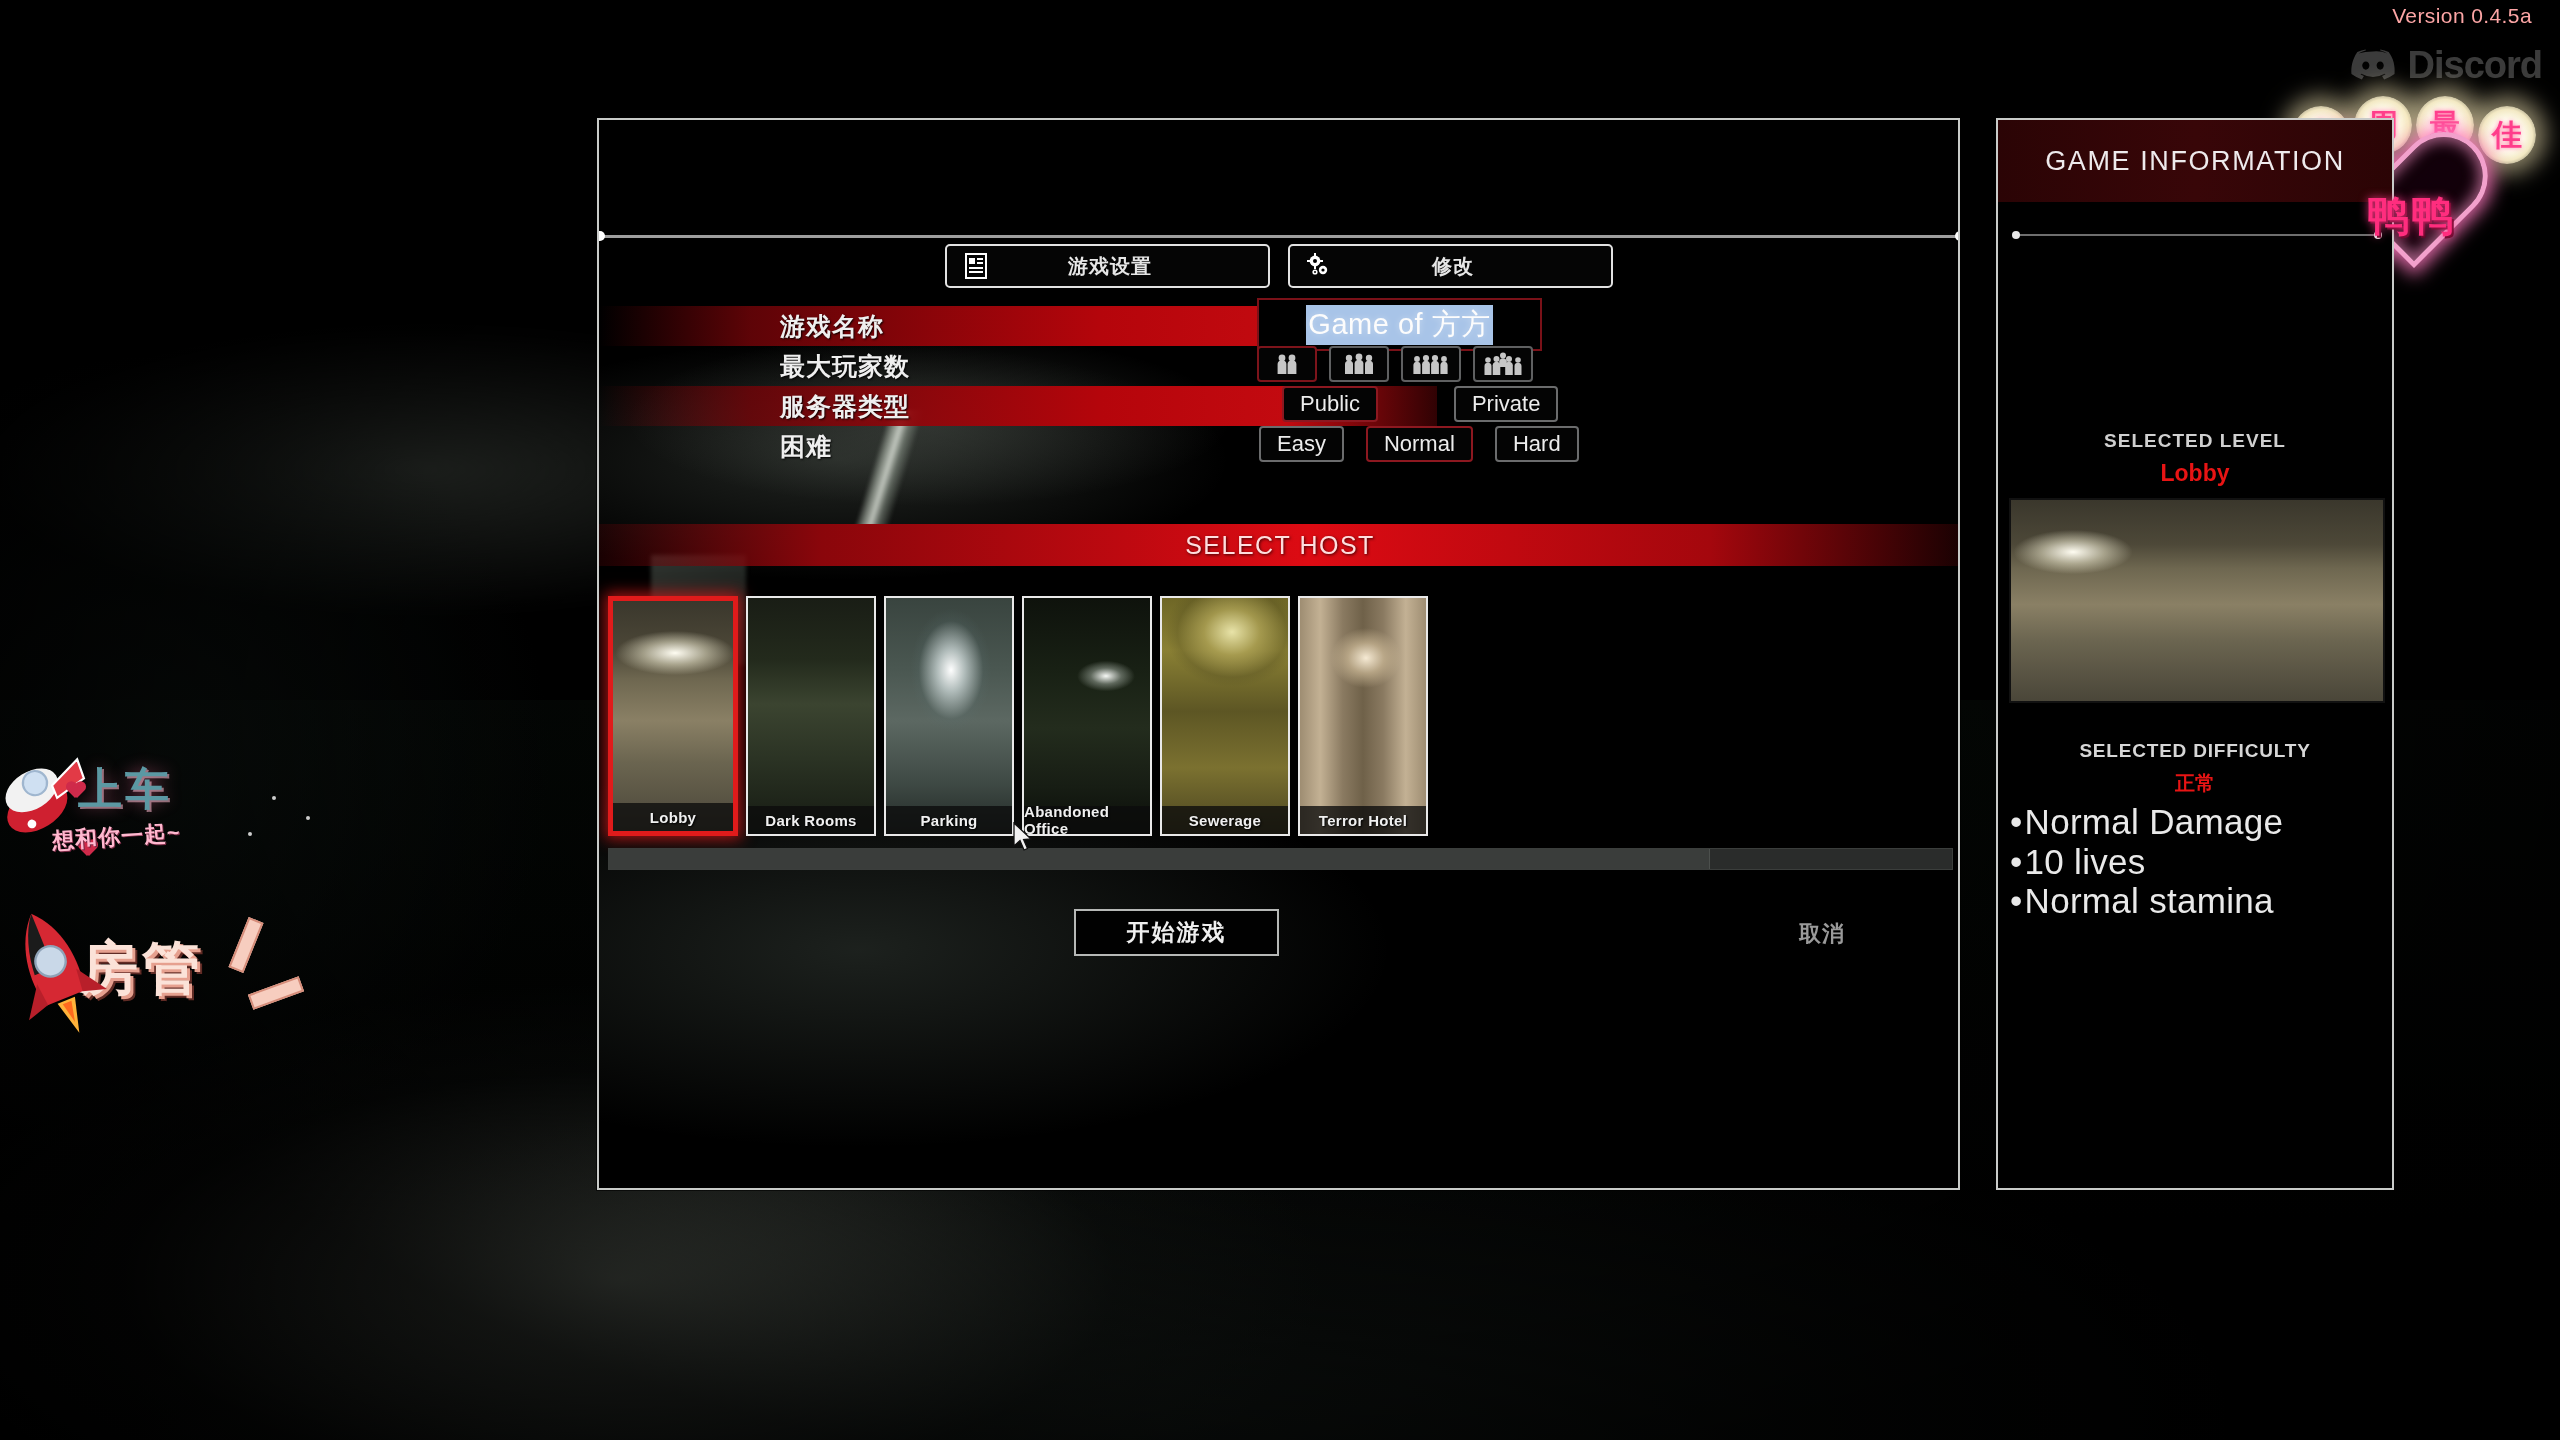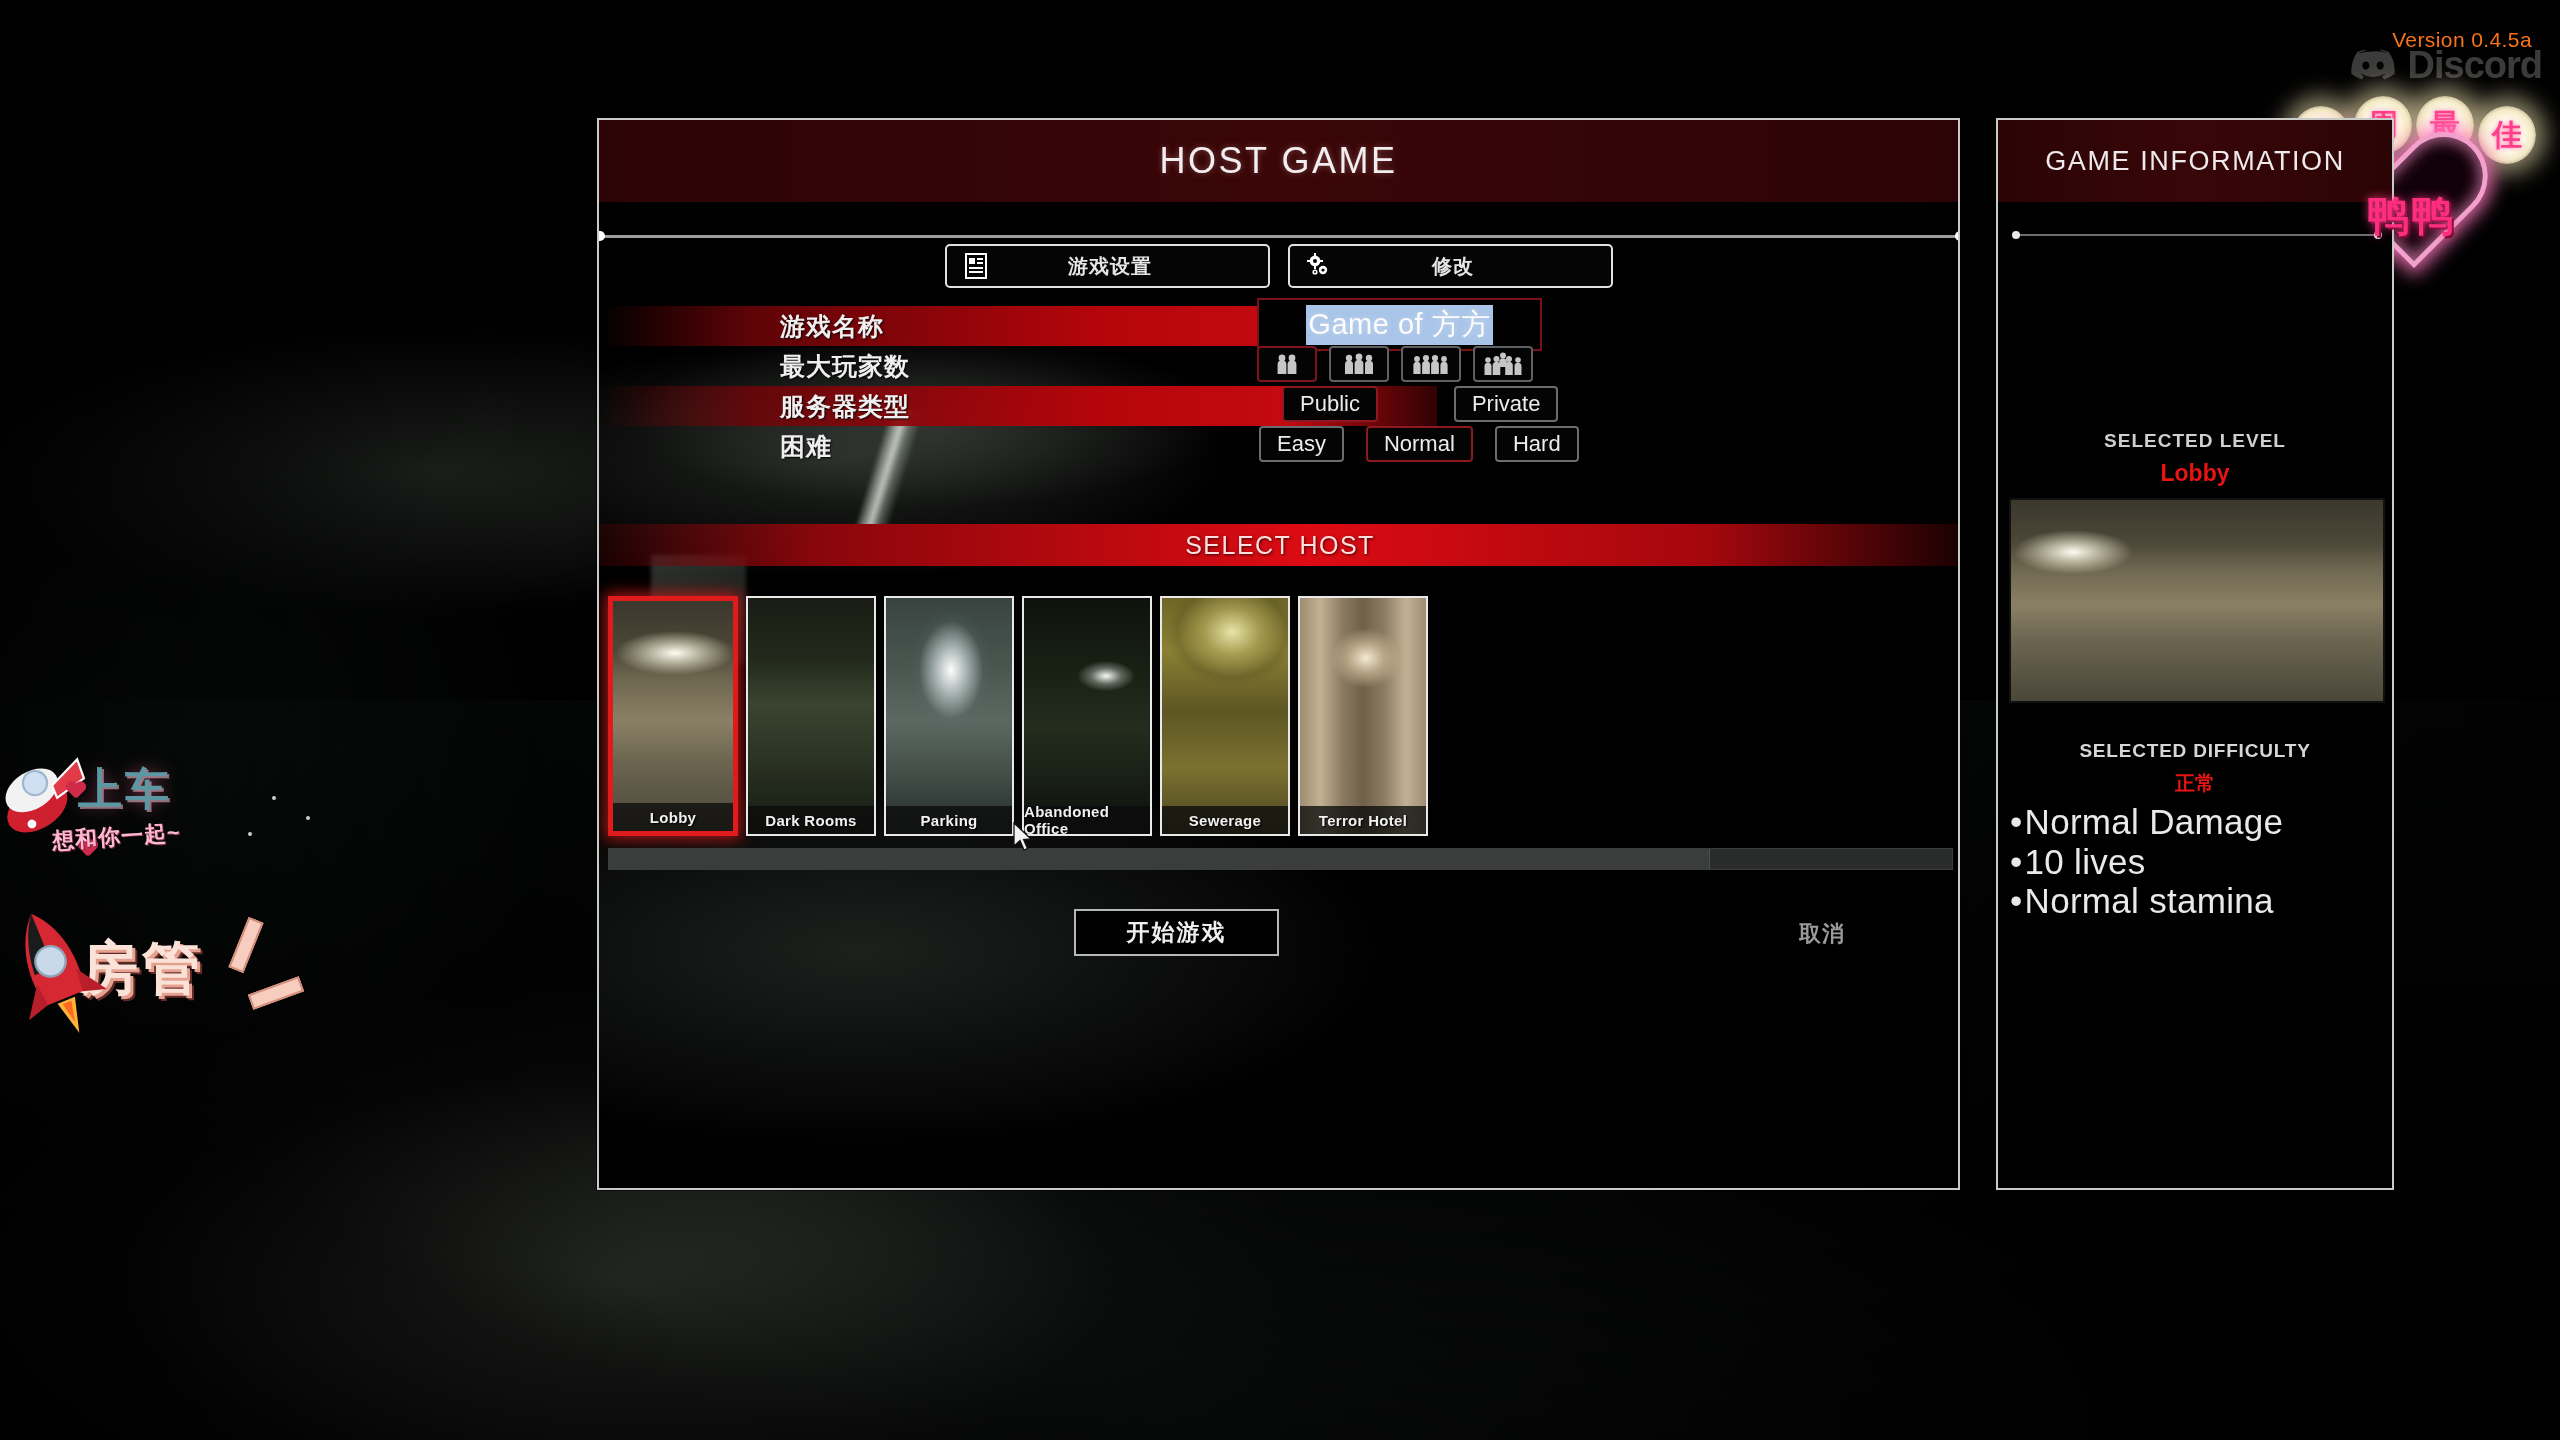--- a/index.html
+++ b/index.html
@@ -43,21 +43,21 @@
   .bg-dark-left {
     position:absolute; left:0; top:0; width:620px; height:1440px;
     background: radial-gradient(ellipse 520px 540px at 160px 760px, rgba(20,30,26,0.55), rgba(0,0,0,0) 75%);
   }
   .bg-vignette {
     position:absolute; inset:0;
     background: radial-gradient(ellipse 1500px 900px at 1280px 720px, rgba(0,0,0,0) 30%, rgba(0,0,0,0.70) 85%);
   }
 
   
-  .version { position:absolute; right:28px; top:28px; color:#f97316; font-size:21px; letter-spacing:.4px; }
+  .version { position:absolute; right:28px; top:4px; color:#fca5a5; font-size:21px; letter-spacing:.4px; }
   .discord-wm { position:absolute; right:18px; top:44px; display:flex; align-items:center; gap:12px; opacity:.23; }
   .discord-wm .dtext { color:#fff; font-size:38px; font-weight:bold; letter-spacing:-1px; }
 
   
   .neon-wrap { position:absolute; right:18px; top:96px; width:250px; height:170px; }
   .neon-circle {
     position:absolute; width:58px; height:58px; border-radius:50%;
     background: radial-gradient(circle, #fffdf0 38%, #f3e9c4 62%, rgba(240,220,160,0.25) 100%);
     box-shadow: 0 0 22px 10px rgba(255,240,190,0.55);
     display:flex; align-items:center; justify-content:center;
@@ -373,23 +373,20 @@
         <path d="M46 90 L50 108 L54 90 Z" fill="#ff6a1e"></path>
       </g>
     </svg>
   </div>
 
   <div class="panel">
     <div class="panel-scene"></div>
     <div class="panel-pipe"></div>
     <div class="panel-box"></div>
 
-    <div class="panel-header">
-      <div class="title">HOST GAME</div>
-    </div>
     <div class="hr-dots">
       <div class="line"></div>
       <div class="dot l"></div>
       <div class="dot r"></div>
     </div>
 
     <div class="tabs">
       <div class="tab">
         <span class="tab-icon">
           <svg width="22" height="26" viewBox="0 0 22 26">

